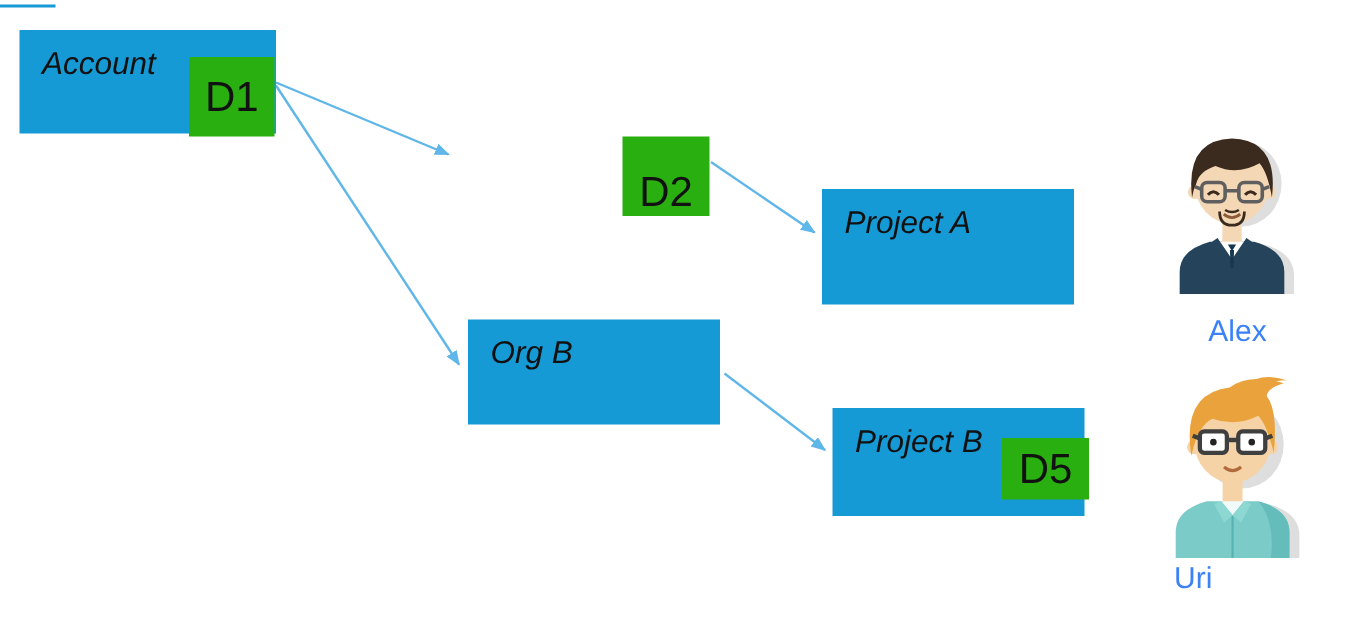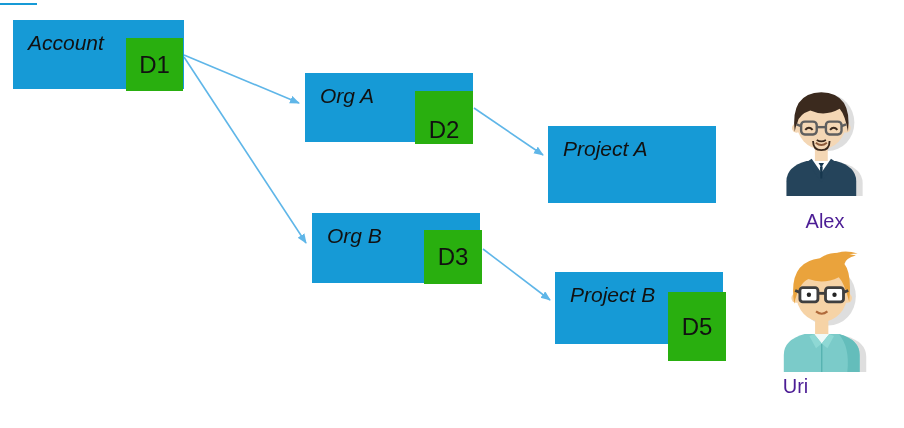--- a/index.html
+++ b/index.html
@@ -17,21 +17,21 @@
     color: #111111;
     font-size: 21px;
     box-sizing: border-box;
     padding: 11px 0 0 15px;
     font-style: italic;
   }
   .badge {
     position: absolute;
     background: #29AF0F;
     color: #111111;
-    font-size: 24px;
+    font-size: 28px;
     display: flex;
     align-items: center;
     justify-content: center;
   }
   .arrow-layer {
     position: absolute;
     left: 0; top: 0;
     width: 904px; height: 428px;
     pointer-events: none;
   }
@@ -41,21 +41,21 @@
     width: 37px; height: 2px;
     background: #169AD6;
   }
   .avatar {
     position: absolute;
   }
   .avatar svg { display: block; width: 100%; height: 100%; }
   .user-label {
     position: absolute;
     text-align: center;
-    color: #4c1d95;
+    color: #3b82f6;
     font-size: 20px;
   }
 </style>
 </head>
 <body>
 
 <div class="canvas">
 
   <div class="edge-stub"></div>
 
@@ -71,42 +71,36 @@
     <line x1="483" y1="249" x2="550" y2="300" stroke="#5FB6E8" stroke-width="1.6" marker-end="url(#ah)"></line>
   </svg>
 
   <div class="node" style="left:13px; top:20px; width:171px; height:69px;">
     <span>Account</span>
   </div>
   <div class="badge" style="left:126px; top:38px; width:57px; height:53px;">
     <span>D1</span>
   </div>
 
-  <div class="node" style="left:305px; top:73px; width:168px; height:69px;">
-    <span>Org A</span>
-  </div>
   <div class="badge" style="left:415px; top:91px; width:58px; height:53px;align-items:flex-end;">
     <span>D2</span>
   </div>
 
   <div class="node" style="left:548px; top:126px; width:168px; height:77px;">
     <span>Project A</span>
   </div>
 
   <div class="node" style="left:312px; top:213px; width:168px; height:70px;">
     <span>Org B</span>
   </div>
-  <div class="badge" style="left:424px; top:230px; width:58px; height:54px;">
-    <span>D3</span>
-  </div>
 
   <div class="node" style="left:555px; top:272px; width:168px; height:72px;">
     <span>Project B</span>
   </div>
-  <div class="badge" style="left:668px; top:292px; width:58px; height:69px;">
+  <div class="badge" style="left:668px; top:292px; width:58px; height:41px;">
     <span>D5</span>
   </div>
 
   <div class="avatar" style="left:779px; top:84px; width:92px; height:112px;">
     <svg viewBox="0 0 100 122" preserveAspectRatio="xMidYMid meet">
       <g transform="translate(7,2)" fill="#DEDEDE">
         <ellipse cx="46" cy="40" rx="29" ry="31"></ellipse>
         <path d="M8 122 L8 106 Q8 90 30 84 L62 84 Q84 90 84 106 L84 122 Z"></path>
       </g>
       <path d="M8 122 L8 106 Q8 90 30 84 L62 84 Q84 90 84 106 L84 122 Z" fill="#25445B"></path>

